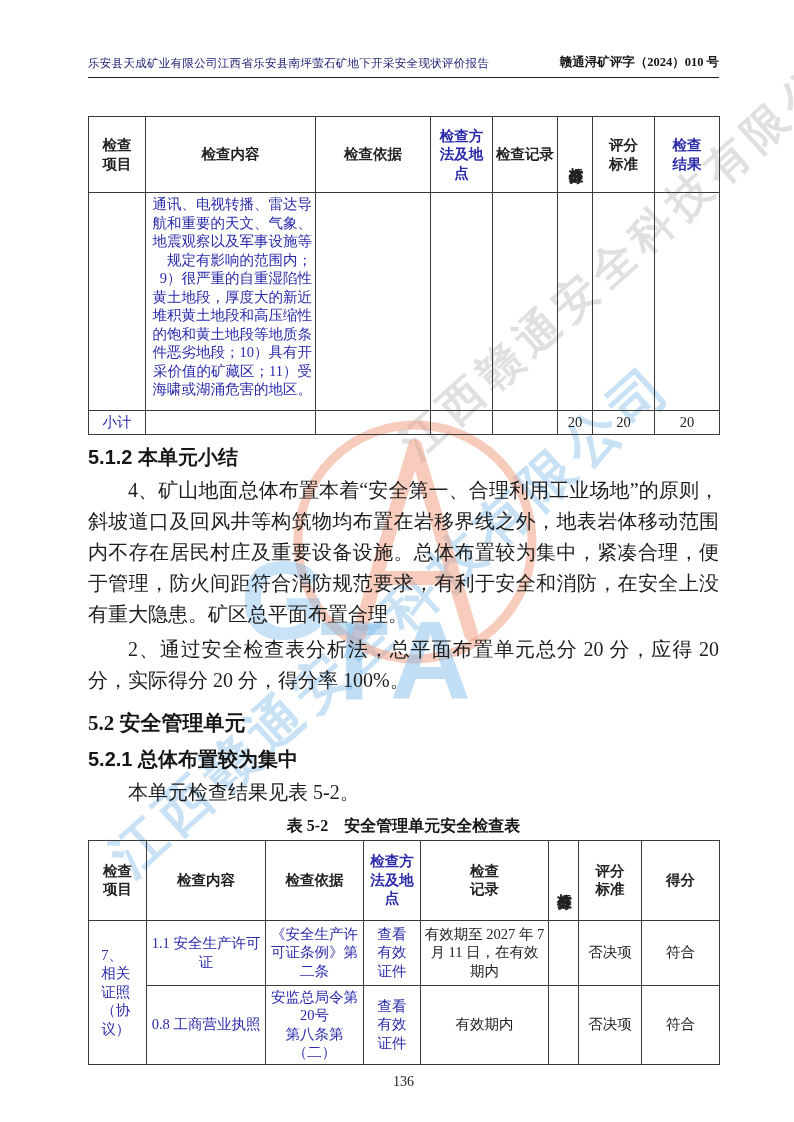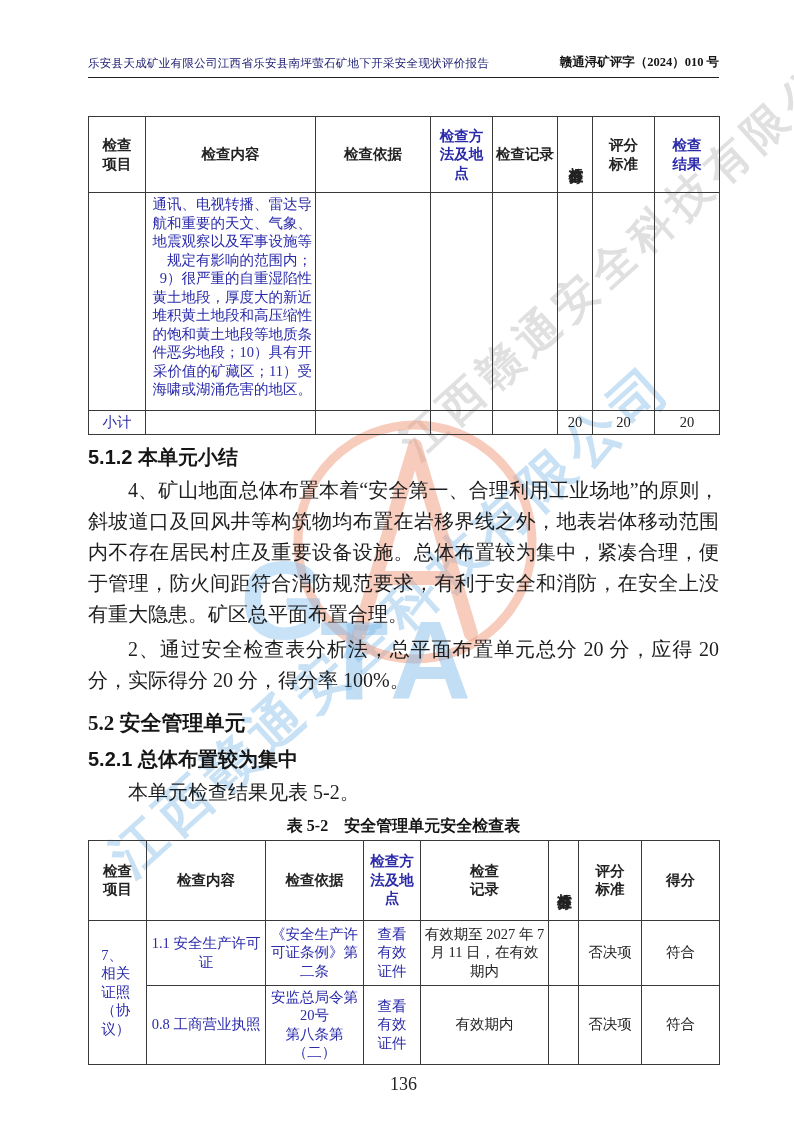--- a/index.html
+++ b/index.html
@@ -74,21 +74,21 @@
   .caption {
     text-align:center; font-family:Liberation Serif, serif;
     font-size:16px; font-weight:bold; color:#161616; margin:8px 0 3px;
   }
 
   .tbl2 { margin-top:0; }
   .t2-head { height:80px; }
   .t2-r1 { height:65px; }
   .t2-r2 { height:62px; }
 
-  .page-number { text-align:center; font-size:18px; color:#222; margin-top:9px; }
+  .page-number { text-align:center; font-size:14px; color:#222; margin-top:9px; }
 </style>
 </head>
 <body>
 
 <div class="page">
 
   <div class="watermark">
     <div class="wm-diag wm-gray">江西赣通安全科技有限公司</div>
     <div class="wm-diag wm-blue">江西赣通安全科技有限公司</div>
     <svg class="wm-logo" width="260" height="260" viewBox="0 0 260 260">

